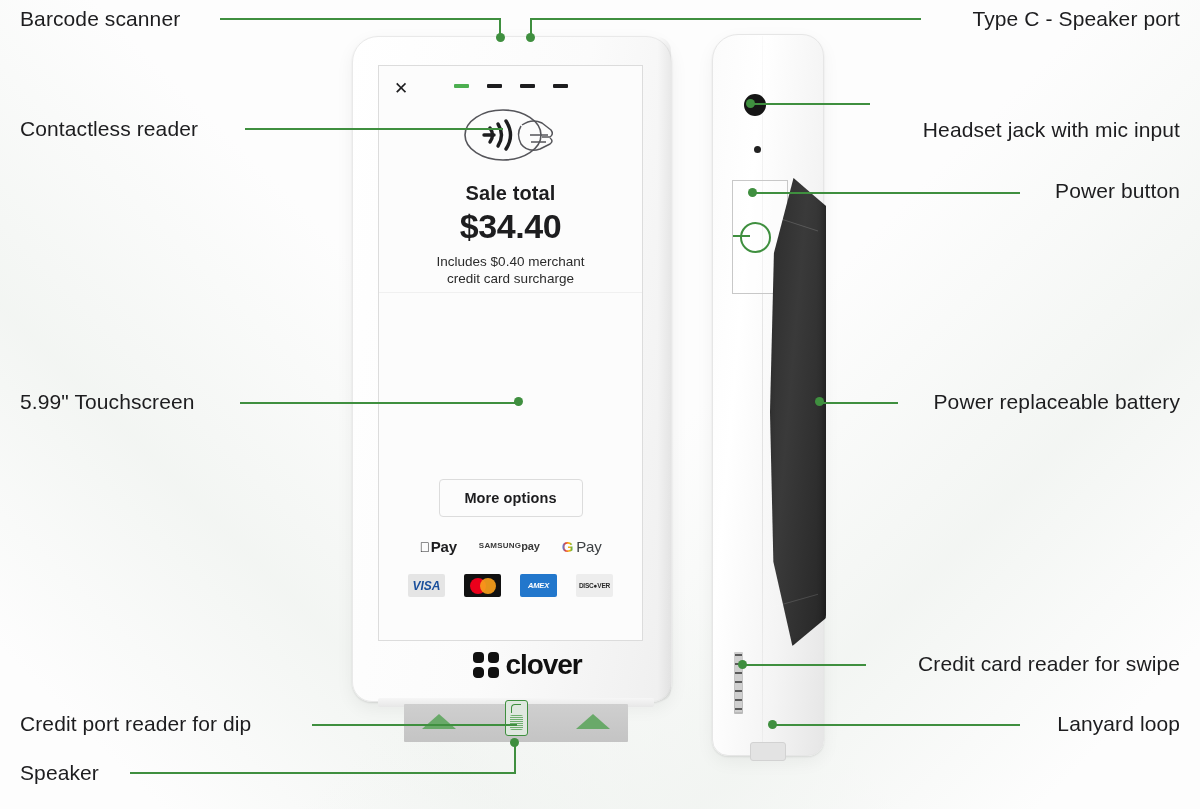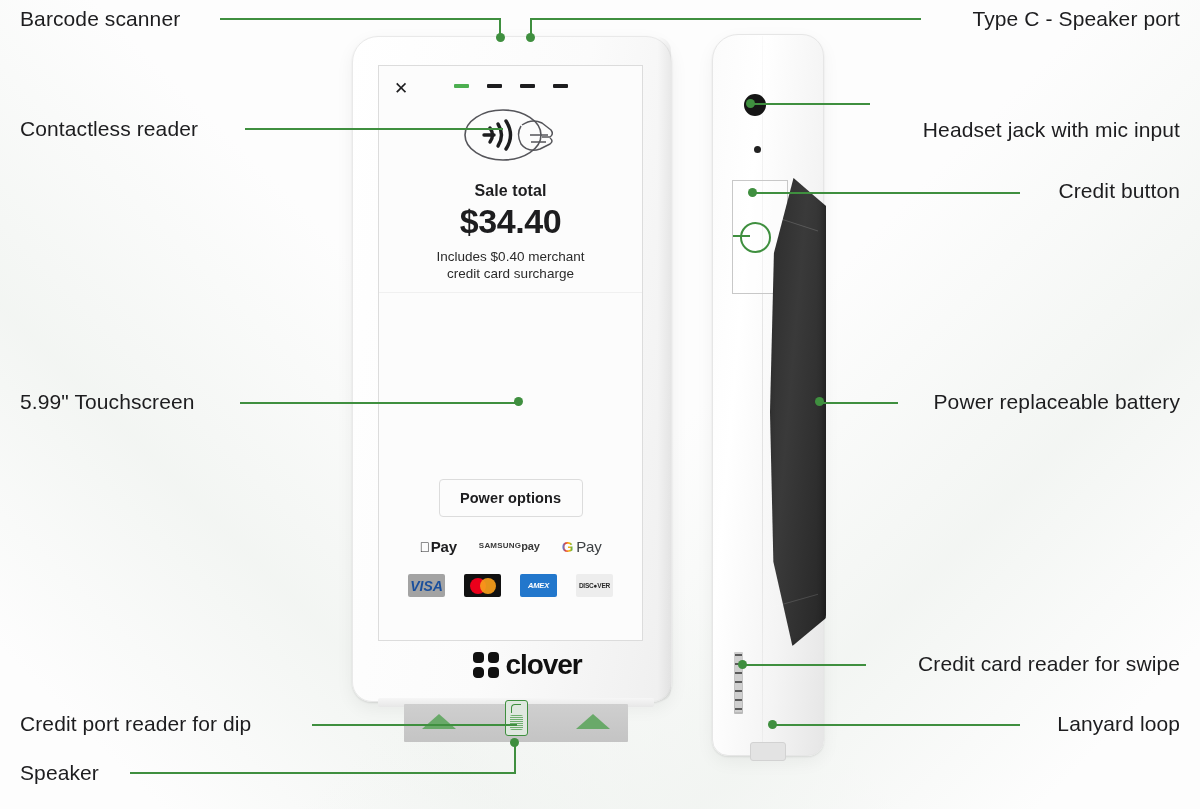--- a/index.html
+++ b/index.html
@@ -84,21 +84,21 @@
   .step{width:15px;height:4px;border-radius:1px;background:#1d1d1f;}
   .step.active{background:#4caf50;}
 
   .nfc{
     position:absolute;top:38px;left:50%;transform:translateX(-50%);
     width:106px;height:62px;
   }
   .amount-block{
     position:absolute;top:116px;left:0;right:0;text-align:center;
   }
-  .sale-total{font-size:16px;font-weight:700;color:#1d1d1f;letter-spacing:.1px;text-align:center;}
+  .sale-total{font-size:20px;font-weight:700;color:#1d1d1f;letter-spacing:.1px;text-align:center;}
   .amount{font-size:34px;font-weight:700;color:#1d1d1f;margin-top:2px;letter-spacing:-.4px;}
   .surcharge{
     font-size:13.5px;color:#2b2b2b;margin-top:8px;line-height:1.25;
   }
   .divider{
     position:absolute;top:226px;left:0;right:0;height:1px;background:#f0f0f0;
   }
   .more-options{
     position:absolute;left:50%;transform:translateX(-50%);
     top:413px;
@@ -127,21 +127,21 @@
   .cards{
     position:absolute;top:508px;left:0;right:0;
     display:flex;align-items:center;justify-content:center;gap:19px;
   }
   .card-logo{
     width:37px;height:23px;border-radius:2px;
     display:flex;align-items:center;justify-content:center;
     font-size:8px;font-weight:700;letter-spacing:-.2px;
     overflow:hidden;
   }
-  .c-visa{background:#a3a3a3;color:#1a4f9c;font-style:italic;font-size:14px;letter-spacing:0px;}
+  .c-visa{background:#e5e5e5;color:#1a4f9c;font-style:italic;font-size:12px;letter-spacing:0px;}
   .c-mc{background:#111111;}
   .c-amex{background:#2277cc;color:#ffffff;font-size:7.5px;font-style:italic;}
   .c-disc{background:#ededed;color:#2b2b2b;font-size:6.5px;}
   .mc-circles{position:relative;width:26px;height:16px;}
   .mc-circles i{position:absolute;top:0;width:16px;height:16px;border-radius:50%;display:block;}
   .mc-red{left:0;background:#eb001b;}
   .mc-yel{right:0;background:#f79e1b;mix-blend-mode:normal;opacity:.92;}
 
   .clover{
     position:absolute;left:0;right:0;top:612px;
@@ -296,21 +296,21 @@
         <div class="sale-total">Sale total</div>
         <div class="amount">$34.40</div>
         <div class="surcharge">
           <div>Includes $0.40 merchant</div>
           <div>credit card surcharge</div>
         </div>
       </div>
 
       <div class="divider"></div>
 
-      <div class="more-options">Power options</div>
+      <div class="more-options">More options</div>
 
       <div class="wallets">
         <div class="wallet apay">
           <span class="apple-mark"></span>
             <span>Pay</span>
         </div>
         <div class="wallet spay">
           <div class="sl1">SAMSUNG</div>
           <div class="sl2">pay</div>
         </div>
@@ -399,18 +399,18 @@
   <div class="dot" style="left:510px;top:738px;"></div>
 
   <div class="label" style="left:20px;top:8px;">Barcode scanner</div>
   <div class="label" style="left:20px;top:118px;">Contactless reader</div>
   <div class="label" style="left:20px;top:391px;">5.99" Touchscreen</div>
   <div class="label" style="left:20px;top:713px;">Credit port reader for dip</div>
   <div class="label" style="left:20px;top:762px;">Speaker</div>
 
   <div class="label right" style="right:20px;top:8px;">Type C - Speaker port</div>
   <div class="label right" style="right:20px;top:92px;margin-top:27px;">Headset jack with mic input</div>
-  <div class="label right" style="right:20px;top:180px;">Credit button</div>
+  <div class="label right" style="right:20px;top:180px;">Power button</div>
   <div class="label right" style="right:20px;top:391px;">Power replaceable battery</div>
   <div class="label right" style="right:20px;top:653px;">Credit card reader for swipe</div>
   <div class="label right" style="right:20px;top:713px;">Lanyard loop</div>
 
 </div>
 
 </body></html>

